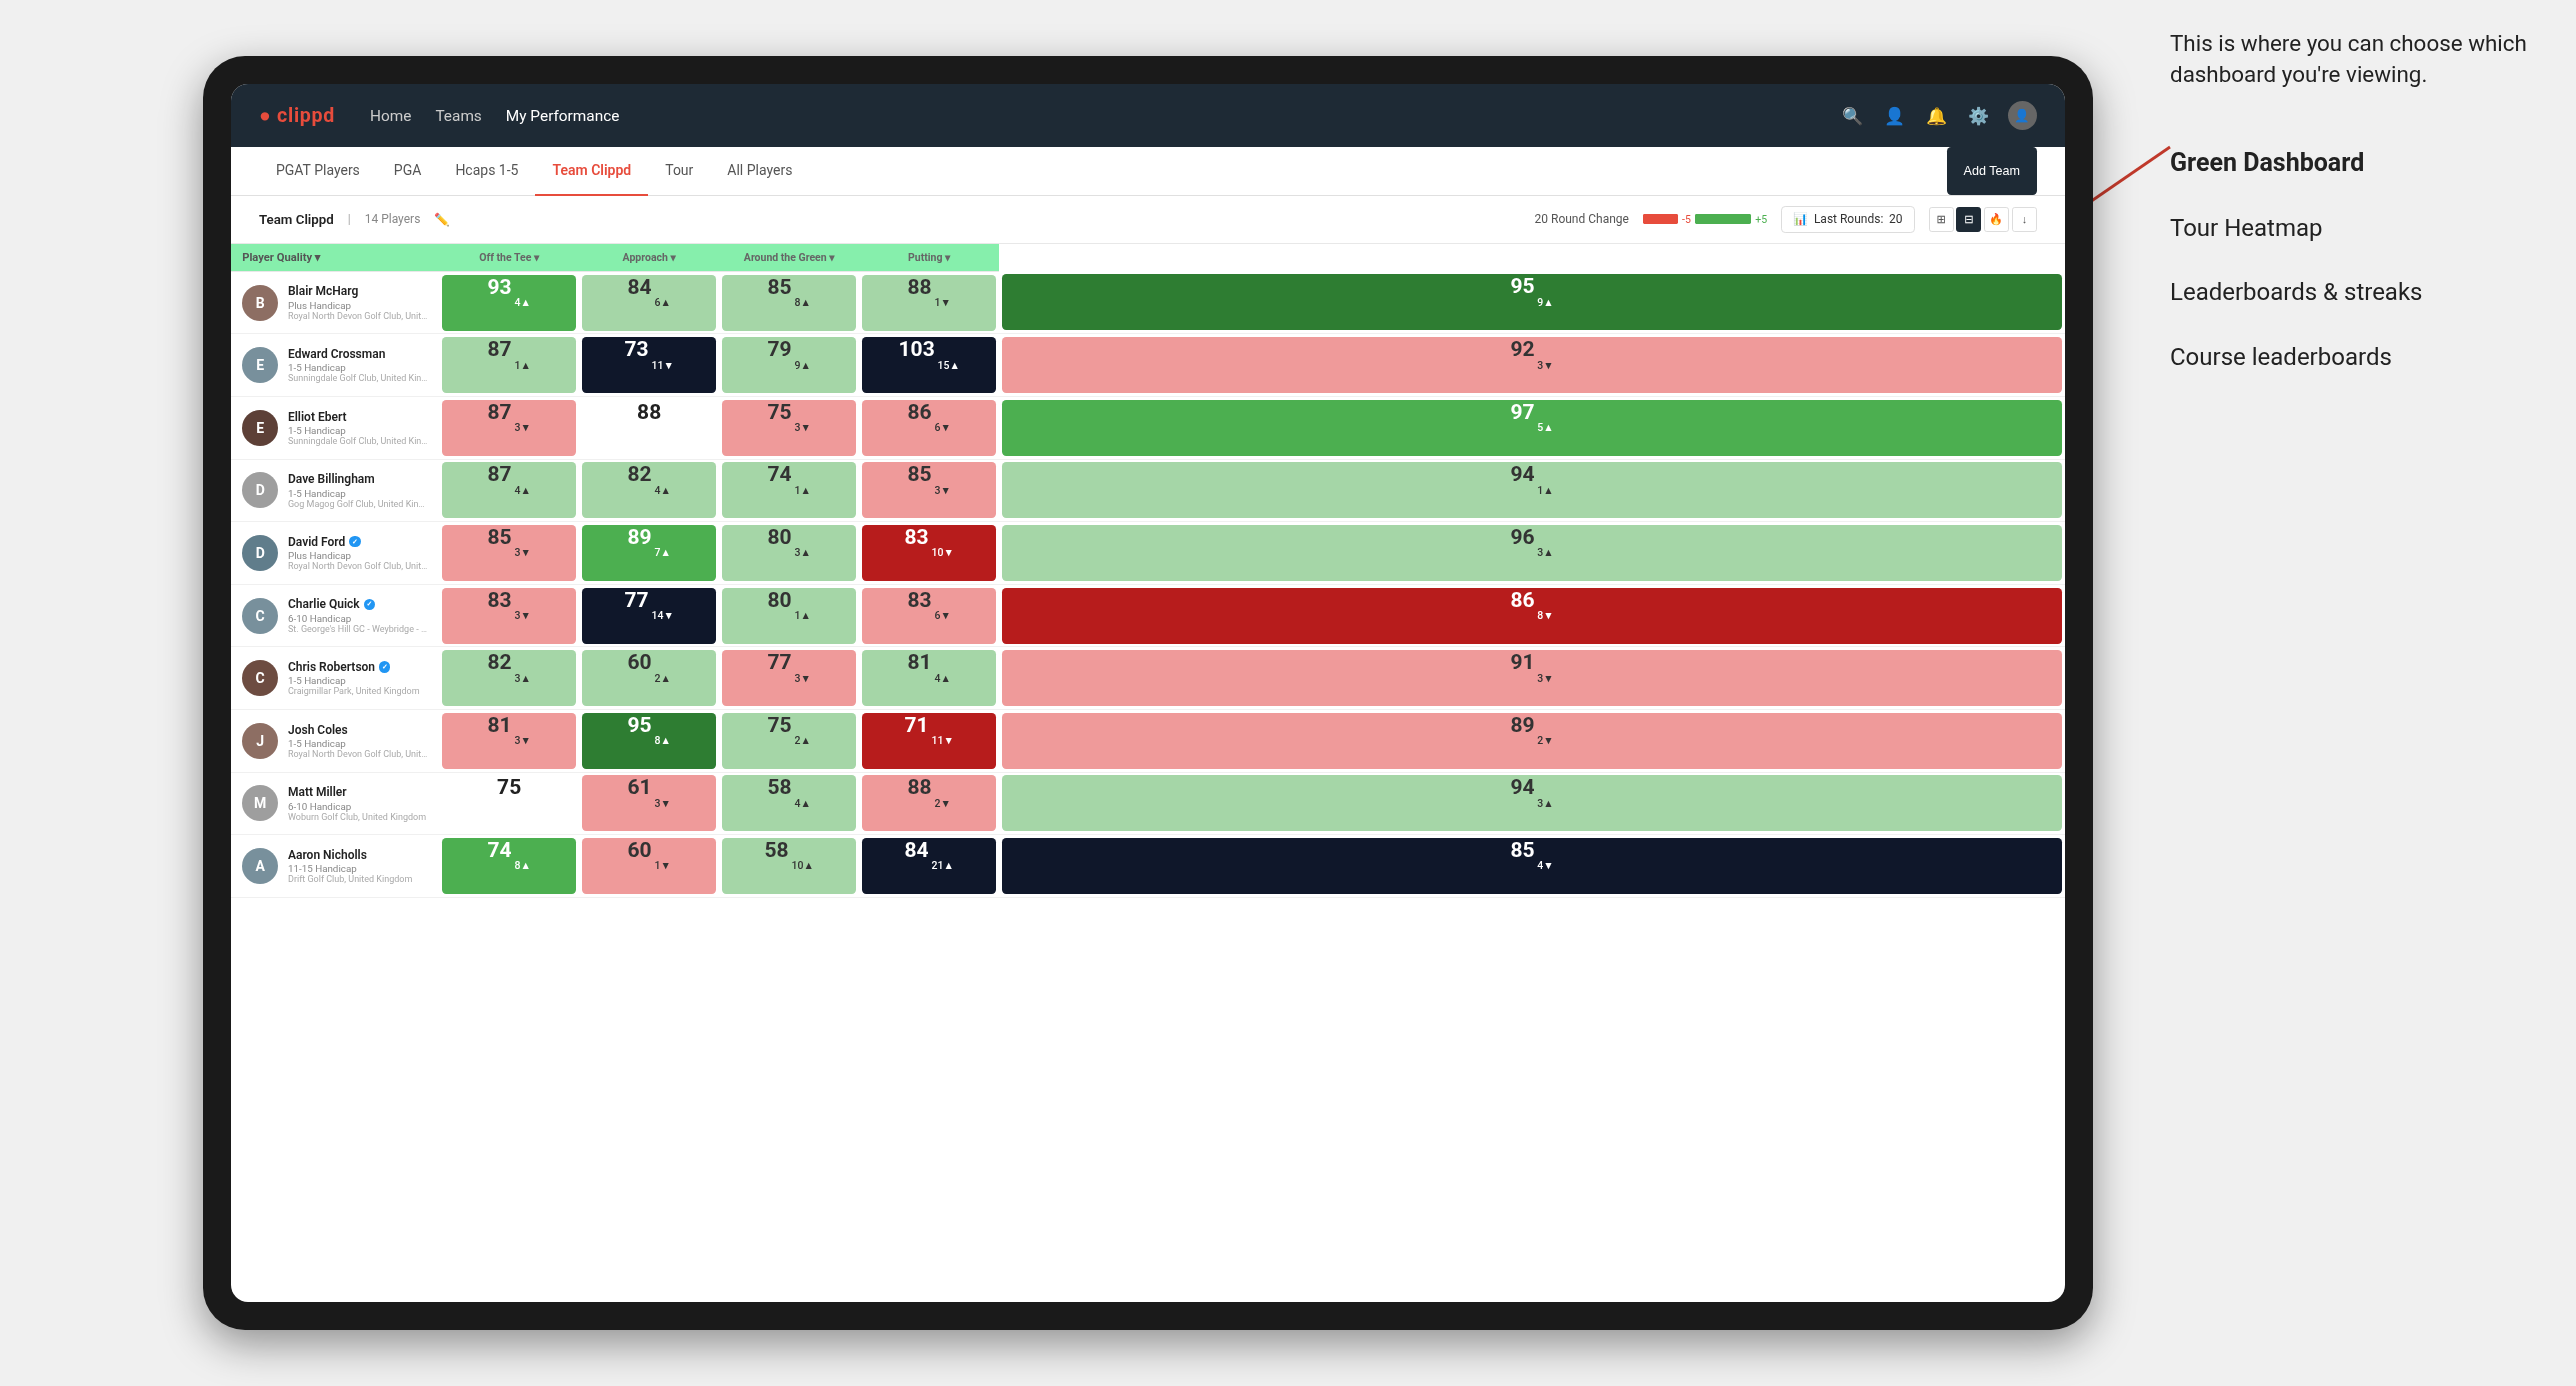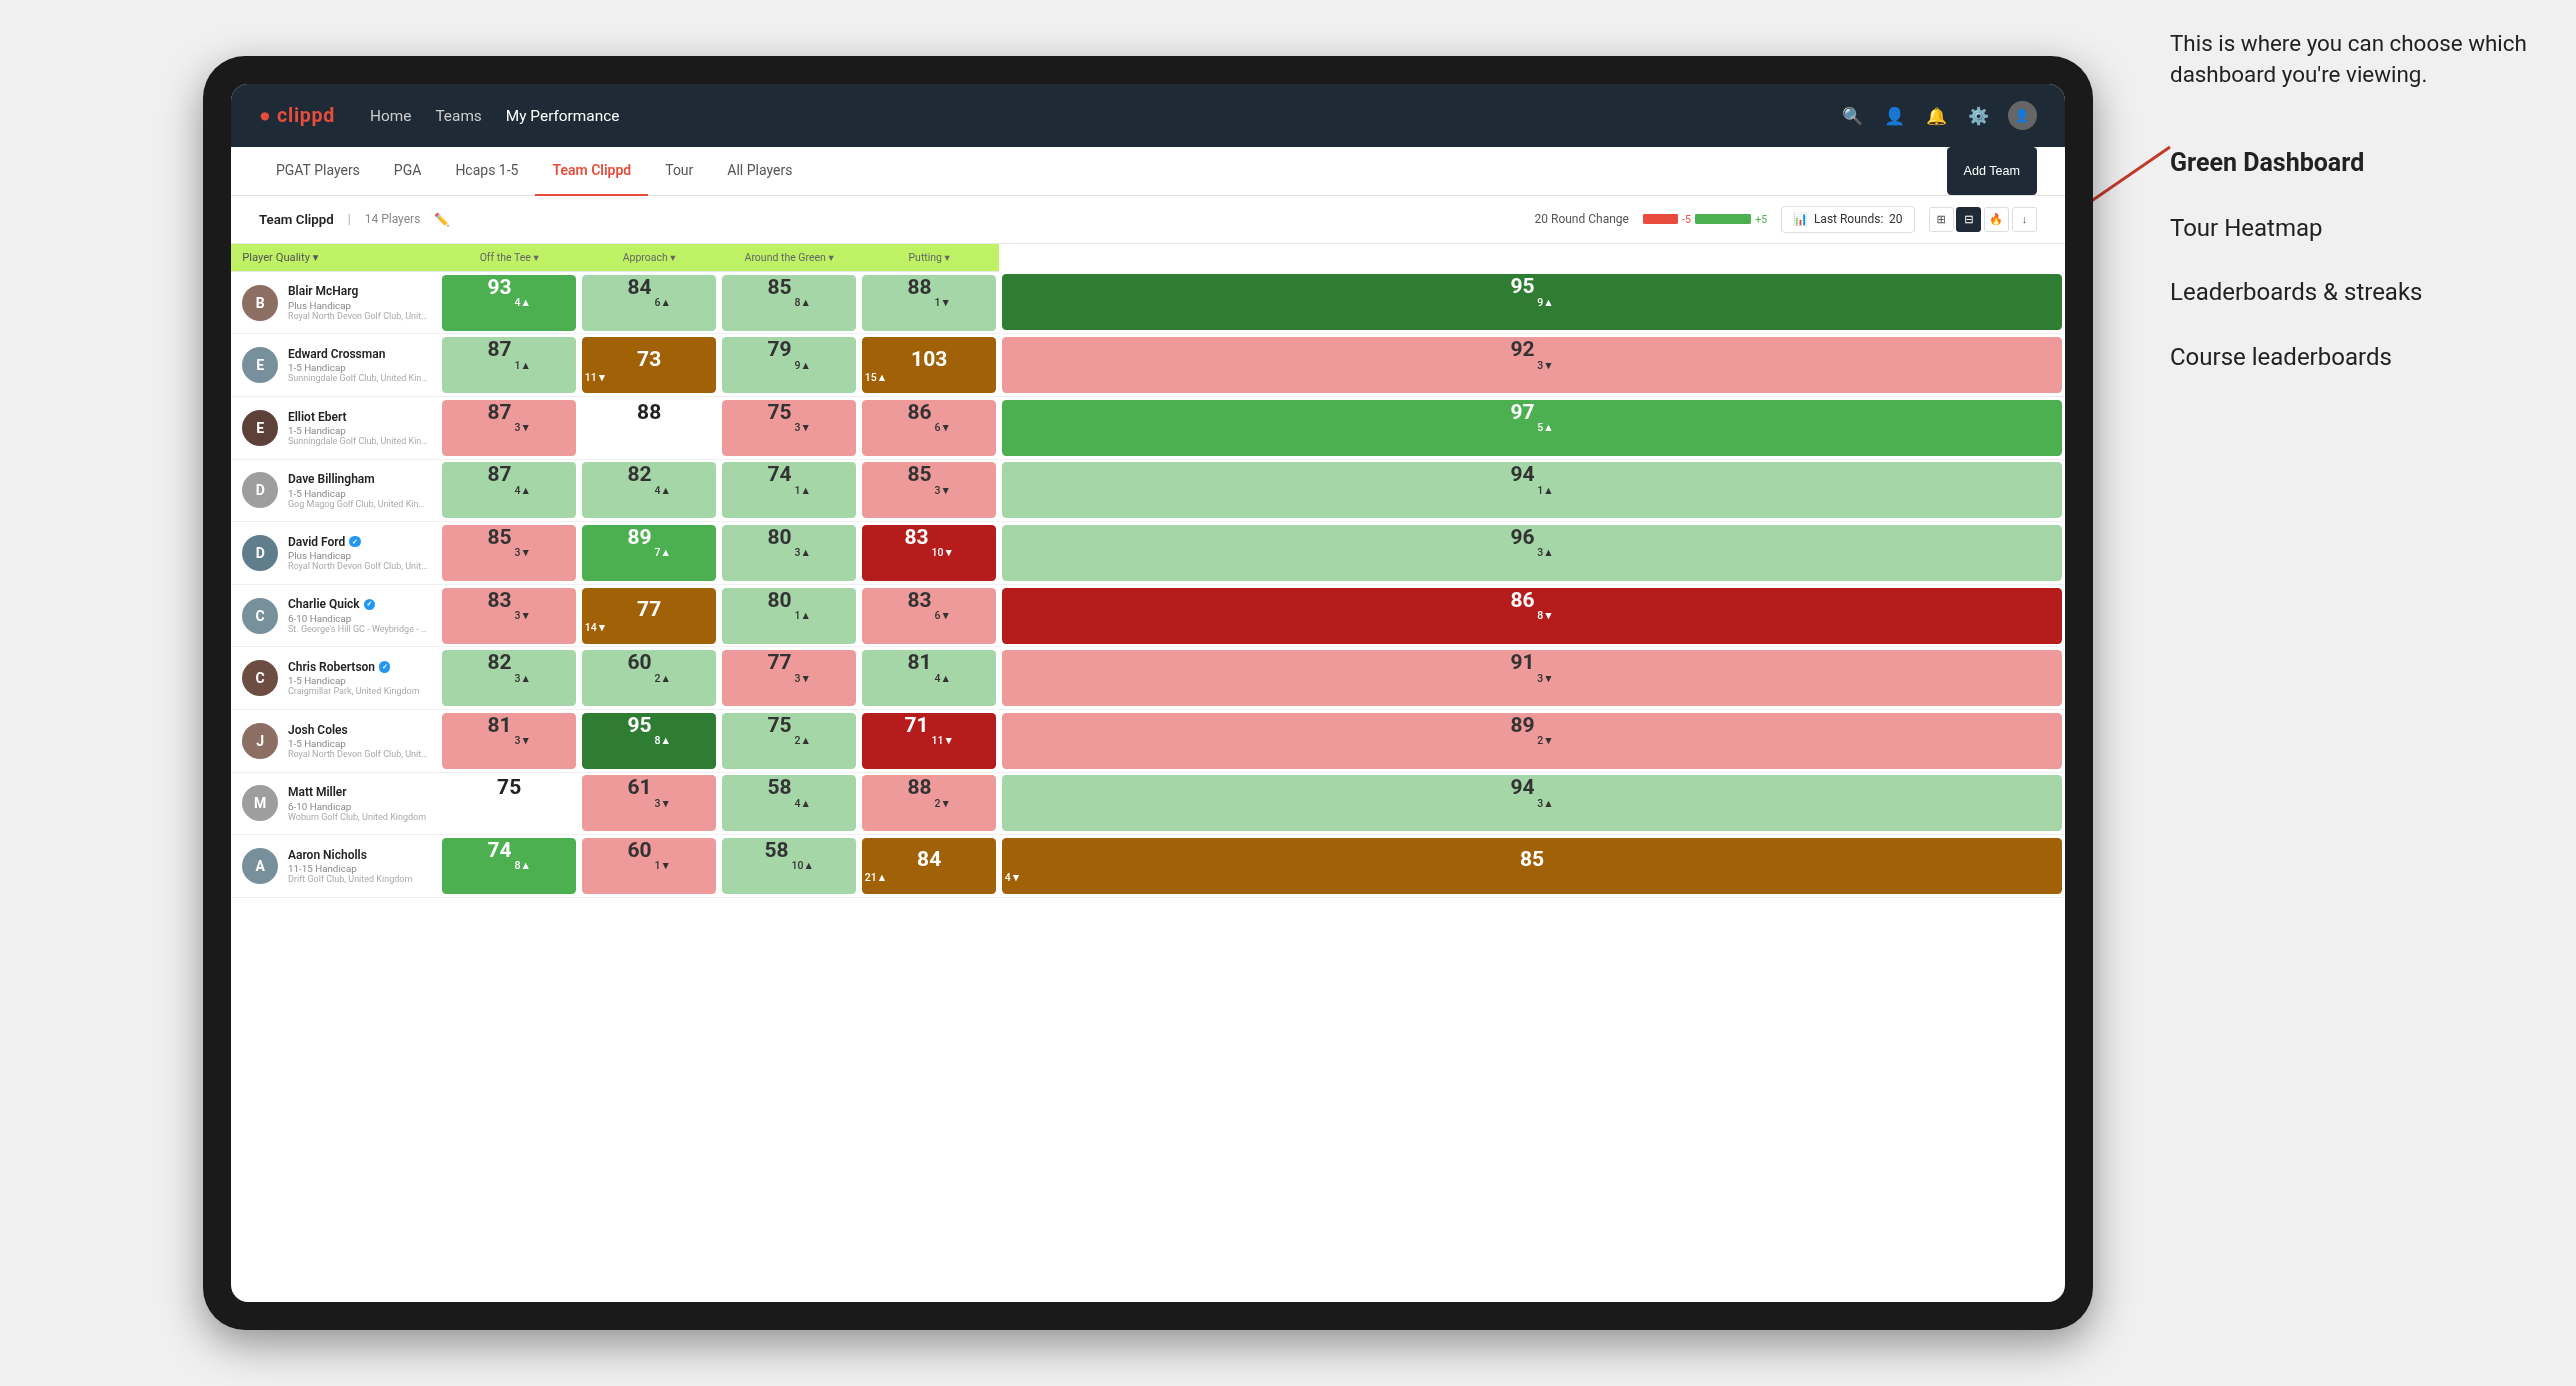--- a/index.html
+++ b/index.html
@@ -241,25 +241,25 @@
       overflow: auto;
     }
     table {
       width: 100%;
       border-collapse: collapse;
     }
     thead tr th {
       padding: 7px 11.2px;
       font-size: 11.2px;
       color: #555;
-      font-weight: 400;
+      font-weight: 700;
       text-align: left;
       border-bottom: 0.7px solid #e8e8e8;
       white-space: nowrap;
-      background: #bef264;
+      background: #86efac;
     }
     thead tr th.metric-header {
       text-align: center;
       font-size: 10.5px;
       color: #666;
     }
     thead tr th.player-col { width: 182px; }
     thead tr th.metric-col { width: 140px; }
 
     tbody tr {
@@ -345,21 +345,21 @@
       align-items: center;
     }
     .delta.up { color: inherit; }
     .delta.down { color: inherit; }
 
     .bg-green-dark { background: #2e7d32; color: #fff; }
     .bg-green-mid { background: #4caf50; color: #fff; }
     .bg-green-light { background: #a5d6a7; color: #333; }
     .bg-white { background: #fff; color: #222; }
     .bg-red-light { background: #ef9a9a; color: #333; }
-    .bg-red-mid { background: #a16207; color: #fff; flex-direction: column; }
+    .bg-red-mid { background: #0f172a; color: #fff; }
     .bg-red-dark { background: #b71c1c; color: #fff; }
 
     
     .arrow-svg {
       position: absolute;
       top: 140px;
       right: 392px;
       width: 154px;
       height: 98px;
     }

